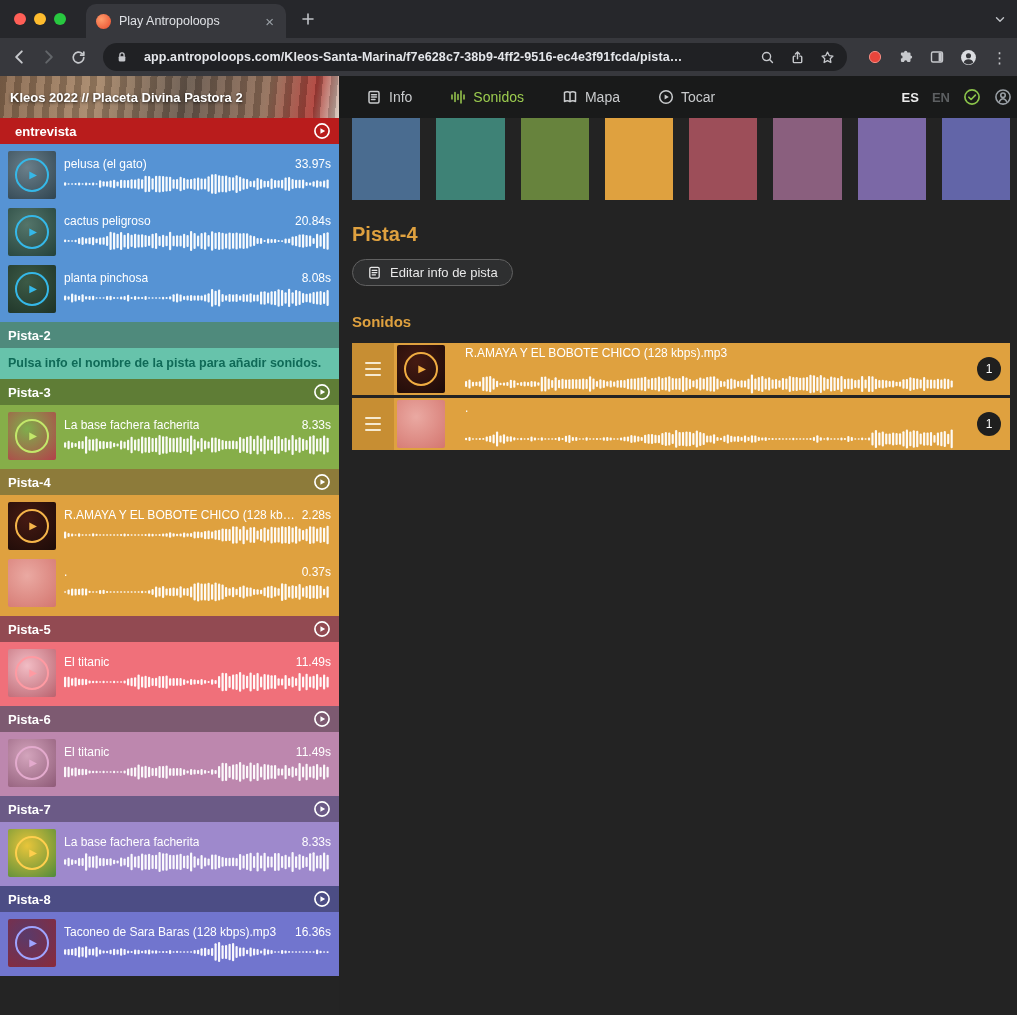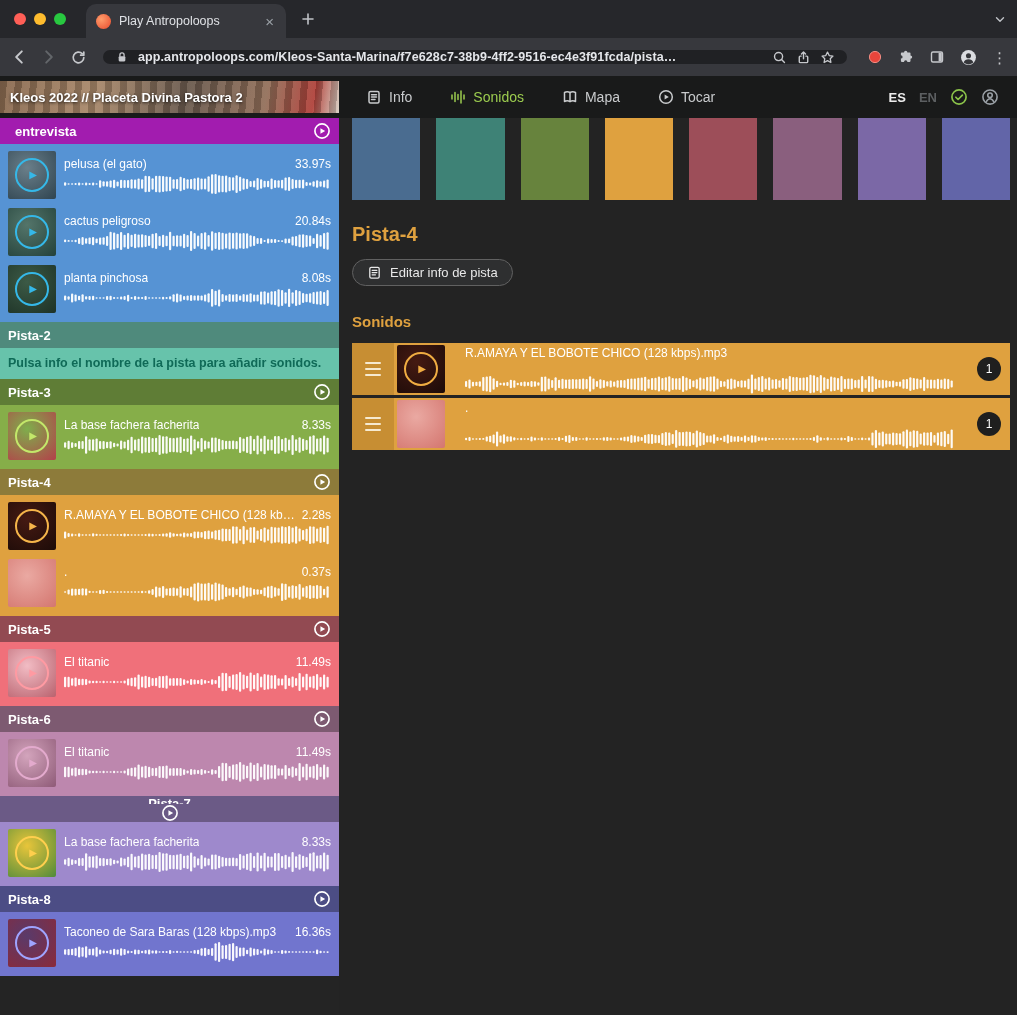--- a/index.html
+++ b/index.html
@@ -13,37 +13,37 @@
   .tl{width:12px;height:12px;border-radius:50%;display:inline-block}
   .tab{height:34px;width:200px;background:#37383d;border-radius:10px 10px 0 0;display:flex;align-items:center;padding:0 10px;gap:8px;margin-left:10px;align-self:flex-end}
   .favicon{width:15px;height:15px;border-radius:50%;background:radial-gradient(circle at 35% 35%,#ff9d6b,#e84a2d);flex-shrink:0}
   .tab-title{color:#dfe1e5;font-size:12.5px;flex:1;white-space:nowrap;overflow:hidden}
   .tab-close{color:#9aa0a6;font-size:15px;line-height:1;padding:2px}
   .newtab-btn{color:#c0c3c8;margin-left:14px;display:flex}
   .tab-chevron{margin-left:auto;color:#c0c3c8;display:flex}
   .toolbar{height:38px;background:#37383d;display:flex;align-items:center;padding:0 10px;gap:12px;flex-shrink:0}
   .navbtn{display:flex;color:#c6c8cc}
   .navbtn.disabled{color:#63666a}
-  .omnibox{flex:1;height:14px;background:#202124;border-radius:14px;display:flex;align-items:center;padding:0 12px;gap:9px;margin:0 4px;min-width:0}
+  .omnibox{flex:1;height:28px;background:#202124;border-radius:14px;display:flex;align-items:center;padding:0 12px;gap:15px;margin:0 4px;min-width:0}
   .omni-icon{display:flex;color:#c6c8cc;flex-shrink:0}
   .url{font-size:12.5px;color:#e4e6ea;font-weight:600;white-space:nowrap;overflow:hidden;flex:1;letter-spacing:.1px}
   .ext-icons{display:flex;align-items:center;gap:15px;padding-left:4px}
   .ext-icons .navbtn{color:#c6c8cc}
   .kebab{color:#c6c8cc;font-size:15px;line-height:1}
 
   
   .app-header{height:42px;background:#191a1a;display:flex;align-items:center;flex-shrink:0}
-  .header-photo{width:339px;height:32px;flex-shrink:0;position:relative;display:flex;align-items:center;padding:0 10px;overflow:hidden;
+  .header-photo{width:339px;height:42px;flex-shrink:0;position:relative;display:flex;align-items:center;padding:0 10px;overflow:hidden;
     background:linear-gradient(100deg,#8a6a50 0%,#a8886a 28%,#6a5a4e 55%,#93705a 78%,#b0413a 92%,#d8d0c4 100%)}
   .header-photo::after{content:"";position:absolute;inset:0;background:repeating-linear-gradient(95deg,rgba(0,0,0,.18) 0 7px,rgba(255,255,255,.06) 7px 15px)}
   .breadcrumb{position:relative;z-index:1;color:#fff;font-size:13px;font-weight:700;text-shadow:0 1px 3px rgba(0,0,0,.75);white-space:nowrap}
   .app-nav{display:flex;align-items:center;gap:16px;margin-left:16px}
   .nav-item{display:flex;align-items:center;gap:7px;color:#c9cbcd;font-size:14px;padding:6px 11px;cursor:default}
   .nav-item.active{color:#9ccc4f}
-  .header-right{margin-left:auto;display:flex;align-items:center;gap:13px;padding-right:18px}
+  .header-right{margin-left:auto;display:flex;align-items:center;gap:13px;padding-right:5px}
   .lang-es{color:#ececec;font-size:13px;font-weight:600}
   .lang-en{color:#5c5f61;font-size:13px;font-weight:600}
   .hdr-ic{display:flex}
 
   
   .content{display:flex;flex:1;min-height:0}
   .sidebar{width:339px;flex-shrink:0;background:#242424;overflow:hidden;display:flex;flex-direction:column}
   .track-header{height:26px;display:flex;align-items:center;padding:0 8px;color:#fff;font-size:13px;font-weight:700;flex-shrink:0}
   .track-name{flex:1;white-space:nowrap;overflow:hidden}
   .track-play{display:flex;color:#fff}
@@ -227,21 +227,21 @@
             <circle cx="8" cy="6.5" r="2"></circle>
             <path d="M4.7 12.2c.8-1.8 2-2.7 3.3-2.7s2.5.9 3.3 2.7"></path>
           </svg>
       </span>
     </div>
   </div>
 
   <div class="content">
     <div class="sidebar">
         <section class="track-section">
-          <div class="track-header" style="background: #a21caf; padding-left: 15px;">
+          <div class="track-header" style="background: #b91c1c; padding-left: 15px;">
             <span class="track-name">entrevista</span>
             <span class="track-play">
               <svg width="18" height="18" viewBox="0 0 16 16" fill="none" stroke="currentColor" stroke-width="1.5" stroke-linecap="round" stroke-linejoin="round">
                 <circle cx="8" cy="8" r="6.3"></circle>
                 <path d="M6.6 5.6L10.8 8L6.6 10.4Z" fill="currentColor" stroke="none"></path>
               </svg>
             </span>
           </div>
           <div class="track-body" style="background: rgb(86, 147, 212);">
             <div class="sound-item">
@@ -1038,21 +1038,21 @@
                     <rect x="255.5" y="5.0" width="2.2" height="10.0" rx="1"></rect>
                     <rect x="259.0" y="2.4" width="2.2" height="15.2" rx="1"></rect>
                     <rect x="262.5" y="4.7" width="2.2" height="10.7" rx="1"></rect>
                   </svg>
                 </div>
               </div>
             </div>
           </div>
         </section>
         <section class="track-section">
-          <div class="track-header" style="background: rgb(107, 90, 134); flex-direction: column;">
+          <div class="track-header" style="background: rgb(107, 90, 134);">
             <span class="track-name">Pista-7</span>
             <span class="track-play">
               <svg width="18" height="18" viewBox="0 0 16 16" fill="none" stroke="currentColor" stroke-width="1.5" stroke-linecap="round" stroke-linejoin="round">
                 <circle cx="8" cy="8" r="6.3"></circle>
                 <path d="M6.6 5.6L10.8 8L6.6 10.4Z" fill="currentColor" stroke="none"></path>
               </svg>
             </span>
           </div>
           <div class="track-body" style="background: rgb(158, 137, 204);">
             <div class="sound-item">

